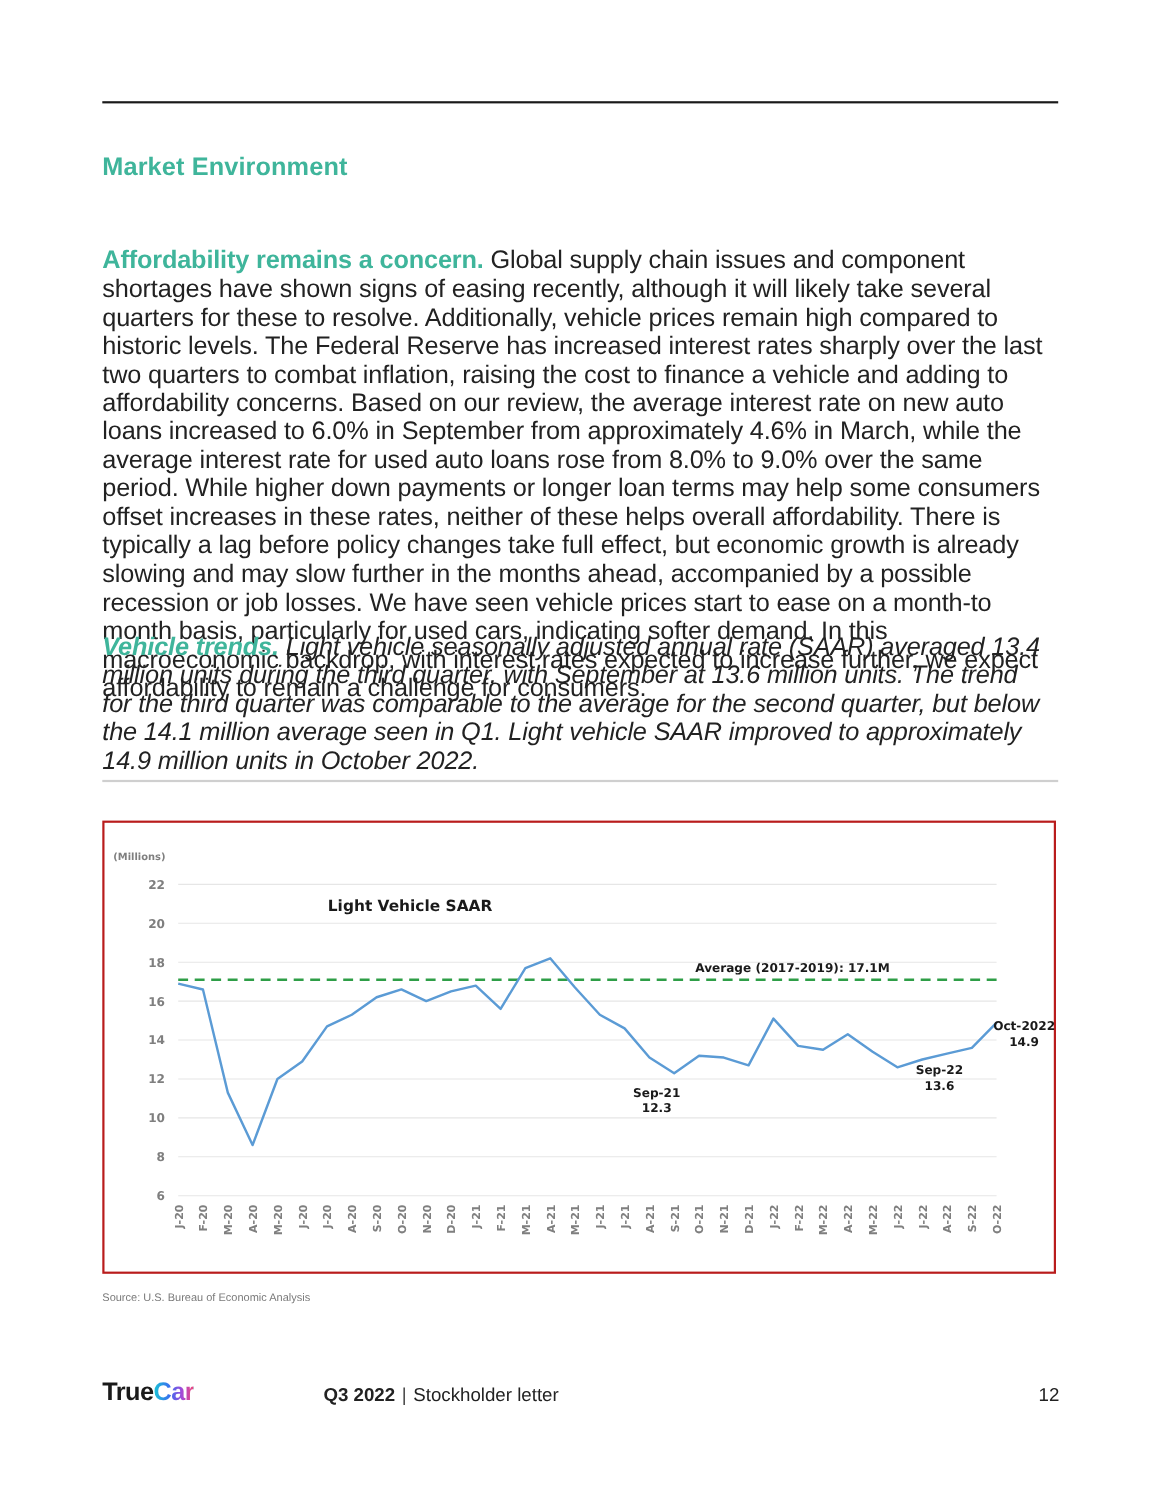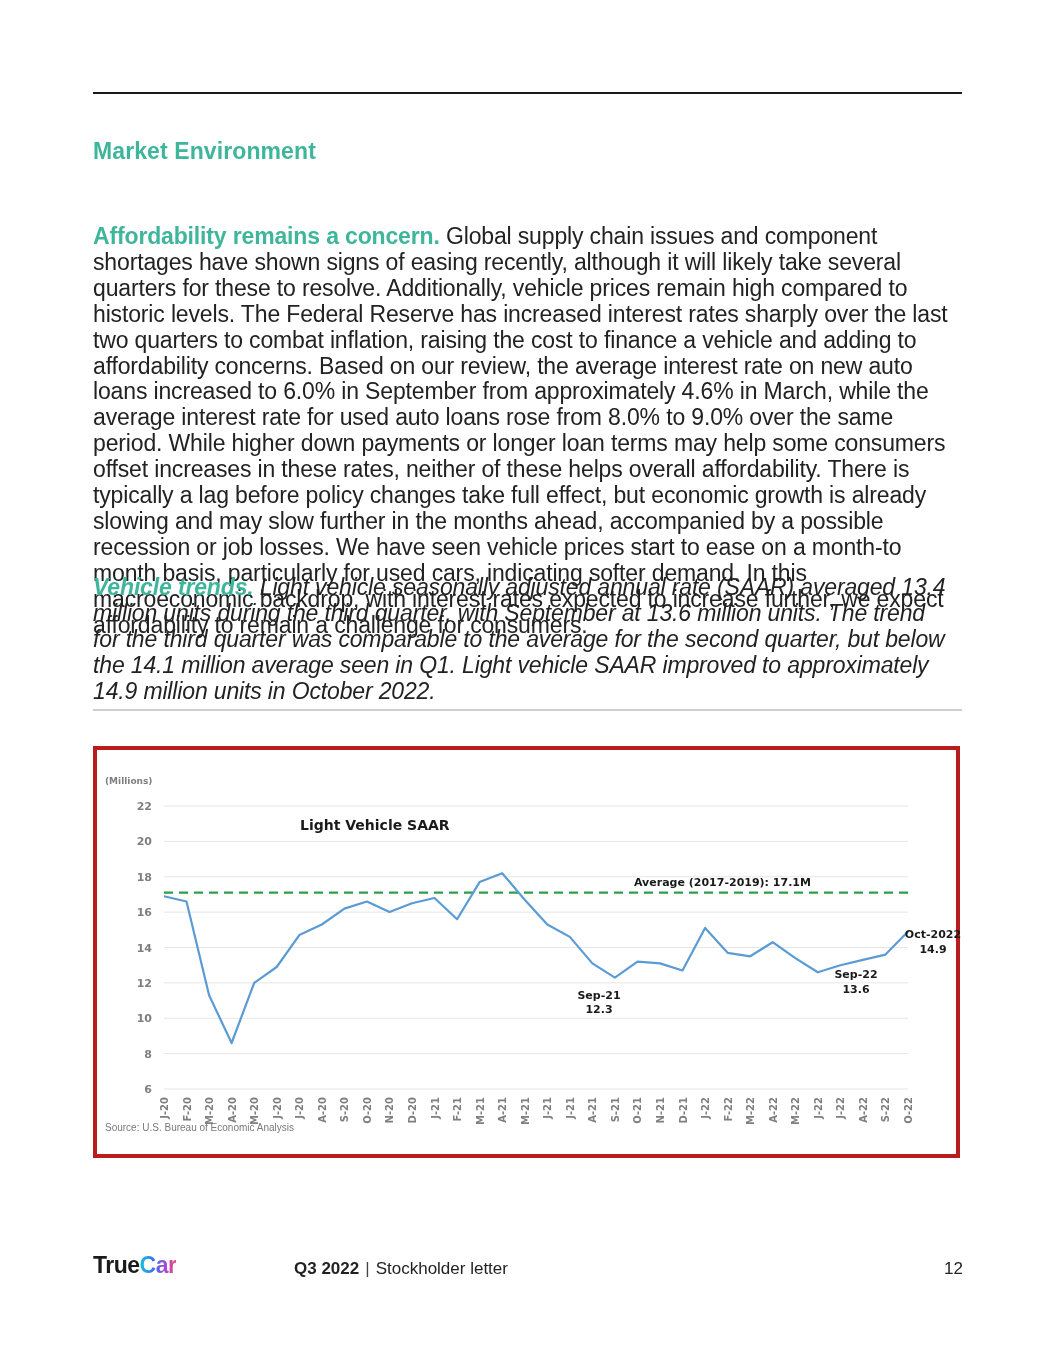--- a/index.html
+++ b/index.html
@@ -4,23 +4,23 @@
 <style>
   html, body { margin: 0; padding: 0; background: #ffffff; }
   body { width: 1055px; height: 1365px; position: relative; font-family: "Liberation Sans", "DejaVu Sans", sans-serif; color: #1f1f1f; overflow: hidden; }
   .top-rule { position: absolute; left: 93px; top: 92px; width: 869px; height: 2px; background: #1a1a1a; }
   .section-title { position: absolute; left: 93px; top: 138px; font-size: 23px; font-weight: bold; color: #3fb59b; letter-spacing: 0.1px; }
   .para { position: absolute; left: 93px; width: 862px; font-size: 23px; line-height: 25.9px; color: #222; letter-spacing: -0.15px; }
   .para .lead { color: #3fb59b; font-weight: bold; }
   #p1 { top: 201px; }
   #p2 { top: 552px; font-style: italic; }
   .mid-rule { position: absolute; left: 93px; top: 709px; width: 869px; height: 2px; background: #cfcfcf; }
-  .chart-box { position: absolute; left: 93px; top: 746px; width: 867px; height: 412px; border: 4px solid #b91c1c; box-sizing: border-box; background: #fff; }
+  .chart-box { position: absolute; left: 93px; top: 746px; width: 867px; height: 412px; border: 2px solid #b91c1c; box-sizing: border-box; background: #fff; }
   .chart-svg { position: absolute; left: 0; top: 0; }
-  .source { position: absolute; left: 93px; top: 1122px; font-size: 10px; color: #7a7a7a; margin-left: 12px; }
+  .source { position: absolute; left: 93px; top: 1175px; font-size: 10px; color: #7a7a7a; }
   .footer-logo { position: absolute; left: 93px; top: 1252px; font-size: 23px; font-weight: bold; letter-spacing: -0.5px; color: #1a1a1a; text-align: right; }
   .footer-logo .car { background: linear-gradient(90deg, #19c3d6 0%, #3a6df0 40%, #a24bd8 70%, #f0467a 100%); -webkit-background-clip: text; background-clip: text; color: transparent; }
   .footer-title { position: absolute; left: 270px; top: 1259px; font-size: 17px; color: #222; margin-left: 24px; }
   .footer-title b { font-weight: bold; }
   .footer-title .sep { margin: 0 6px; color: #444; }
   .page-num { position: absolute; right: 92px; top: 1259px; font-size: 17px; color: #222; }
 </style>
 </head>
 <body>
 

